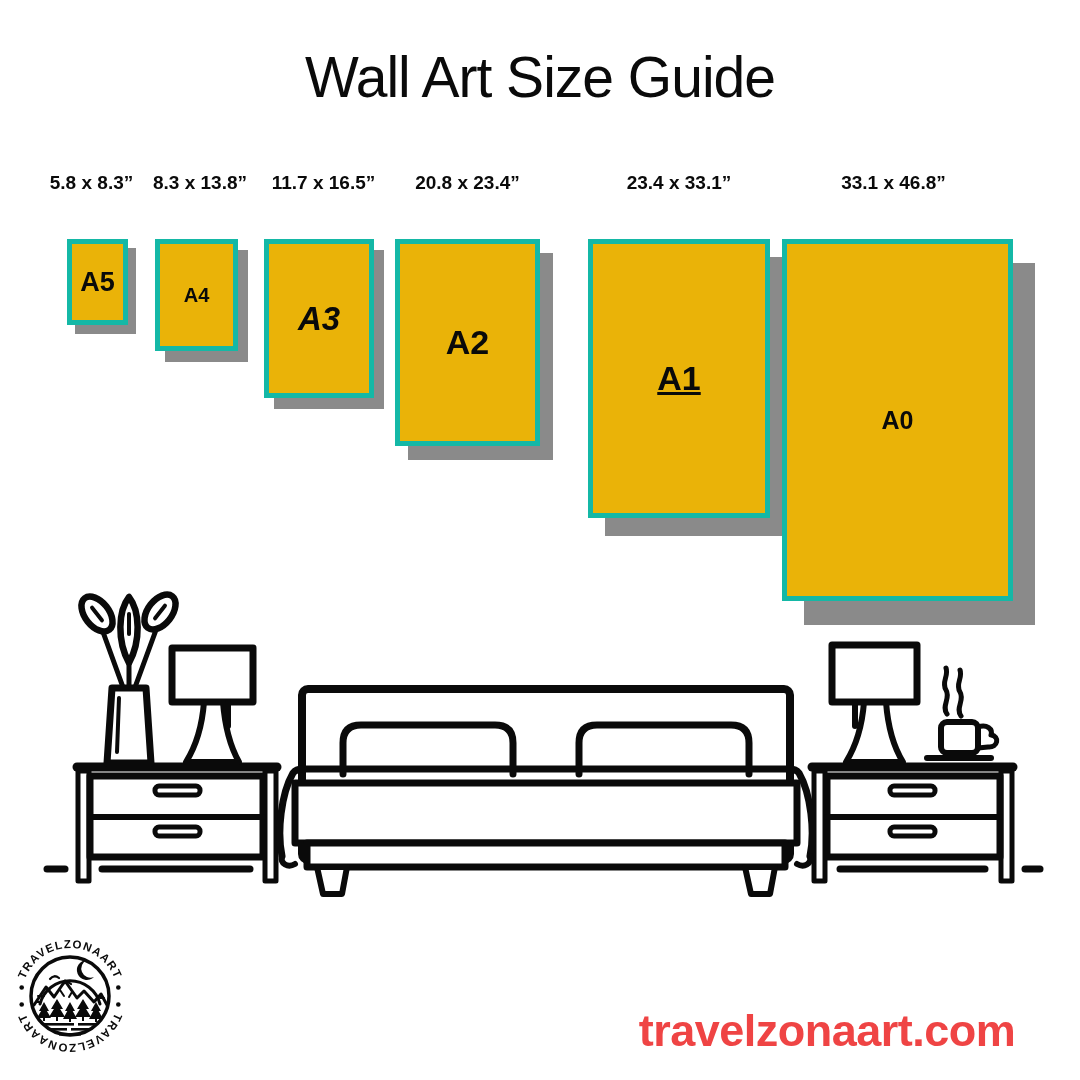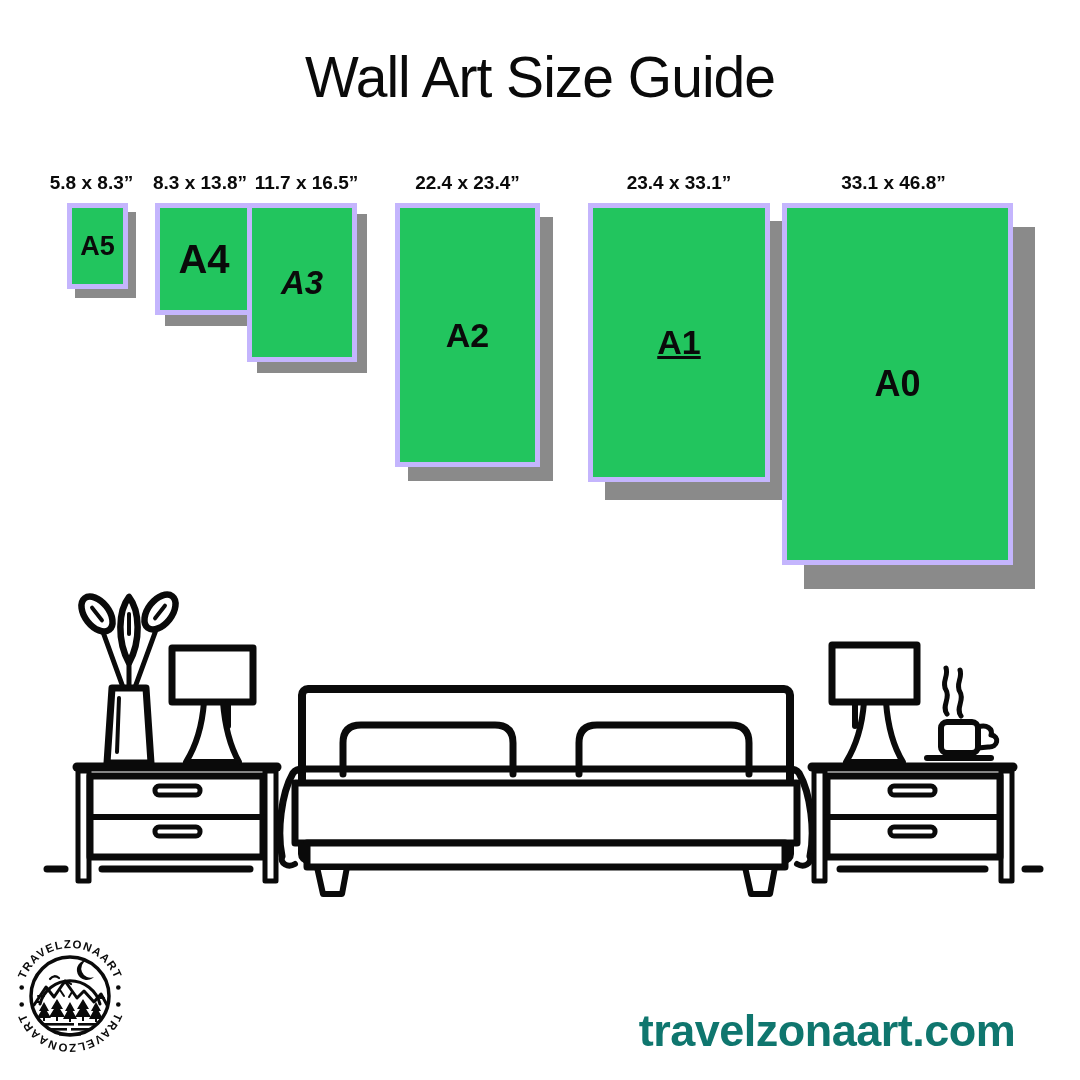--- a/index.html
+++ b/index.html
@@ -12,70 +12,70 @@
     position:absolute;left:0;top:44px;width:1080px;text-align:center;
     font-size:57px;font-weight:normal;letter-spacing:-1px;color:#0a0a0a;
   }
   .size-item{position:absolute;top:203px;}
   .size-dim{
     position:absolute;bottom:100%;left:50%;transform:translateX(-50%);
     margin-bottom:9px;white-space:nowrap;font-size:19px;font-weight:bold;
     color:#0a0a0a;
   }
   .size-box{
-    background:#22c55e;border:5px solid #c4b5fd;box-sizing:border-box;
+    background:#eab308;border:5px solid #14b8a6;box-sizing:border-box;
     display:flex;align-items:center;justify-content:center;
-    font-weight:bold;color:#0a0a0a;
+    font-weight:bold;color:#0a0a0a;margin-top:36px;
   }
   .website{
     position:absolute;left:577px;top:1005px;width:500px;text-align:center;
-    font-size:45px;font-weight:bold;letter-spacing:-0.5px;color:#0f766e;
+    font-size:45px;font-weight:bold;letter-spacing:-0.5px;color:#ef4444;
     white-space:nowrap;
   }
   .scene-svg{position:absolute;left:0;top:580px;}
   .logo-svg{position:absolute;left:4px;top:930px;}
 </style>
 </head>
 <body>
 
 <div class="page-title">Wall Art Size Guide</div>
 
 <div class="size-item" style="left:67px;width:49px;">
   <div class="size-dim">5.8 x 8.3”</div>
   <div class="size-box" style="width:61px;height:86px;box-shadow:8px 9px 0 #8a8a8a;font-size:27px;">
     <span>A5</span>
   </div>
 </div>
 <div class="size-item" style="left:155px;width:90px;">
   <div class="size-dim">8.3 x 13.8”</div>
-  <div class="size-box" style="width:98px;height:112px;box-shadow:10px 11px 0 #8a8a8a;font-size:40px;">
+  <div class="size-box" style="width:83px;height:112px;box-shadow:10px 11px 0 #8a8a8a;font-size:20px;">
     <span>A4</span>
   </div>
 </div>
-<div class="size-item" style="left:247px;width:119px;">
+<div class="size-item" style="left:264px;width:119px;">
   <div class="size-dim">11.7 x 16.5”</div>
   <div class="size-box" style="width:110px;height:159px;box-shadow:10px 11px 0 #8a8a8a;font-size:33px;font-style:italic;">
     <span>A3</span>
   </div>
 </div>
 <div class="size-item" style="left:395px;width:145px;">
-  <div class="size-dim">22.4 x 23.4”</div>
-  <div class="size-box" style="width:145px;height:264px;box-shadow:13px 14px 0 #8a8a8a;font-size:34px;">
+  <div class="size-dim">20.8 x 23.4”</div>
+  <div class="size-box" style="width:145px;height:207px;box-shadow:13px 14px 0 #8a8a8a;font-size:34px;">
     <span>A2</span>
   </div>
 </div>
 <div class="size-item" style="left:588px;width:182px;">
   <div class="size-dim">23.4 x 33.1”</div>
   <div class="size-box" style="width:182px;height:279px;box-shadow:17px 18px 0 #8a8a8a;font-size:34px;text-decoration:underline;">
     <span>A1</span>
   </div>
 </div>
 <div class="size-item" style="left:782px;width:223px;">
   <div class="size-dim">33.1 x 46.8”</div>
-  <div class="size-box" style="width:231px;height:362px;box-shadow:22px 24px 0 #8a8a8a;font-size:36px;">
+  <div class="size-box" style="width:231px;height:362px;box-shadow:22px 24px 0 #8a8a8a;font-size:25px;">
     <span>A0</span>
   </div>
 </div>
 
 <svg class="scene-svg" width="1080" height="340" viewBox="0 580 1080 340" fill="none" stroke="#0a0a0a" stroke-linecap="round" stroke-linejoin="round">
 
   <path d="M47,869 H65" stroke-width="7"></path>
   <path d="M1025,869 H1040" stroke-width="7"></path>
   <path d="M102,869 H250" stroke-width="7"></path>
   <path d="M840,869 H985" stroke-width="7"></path>

